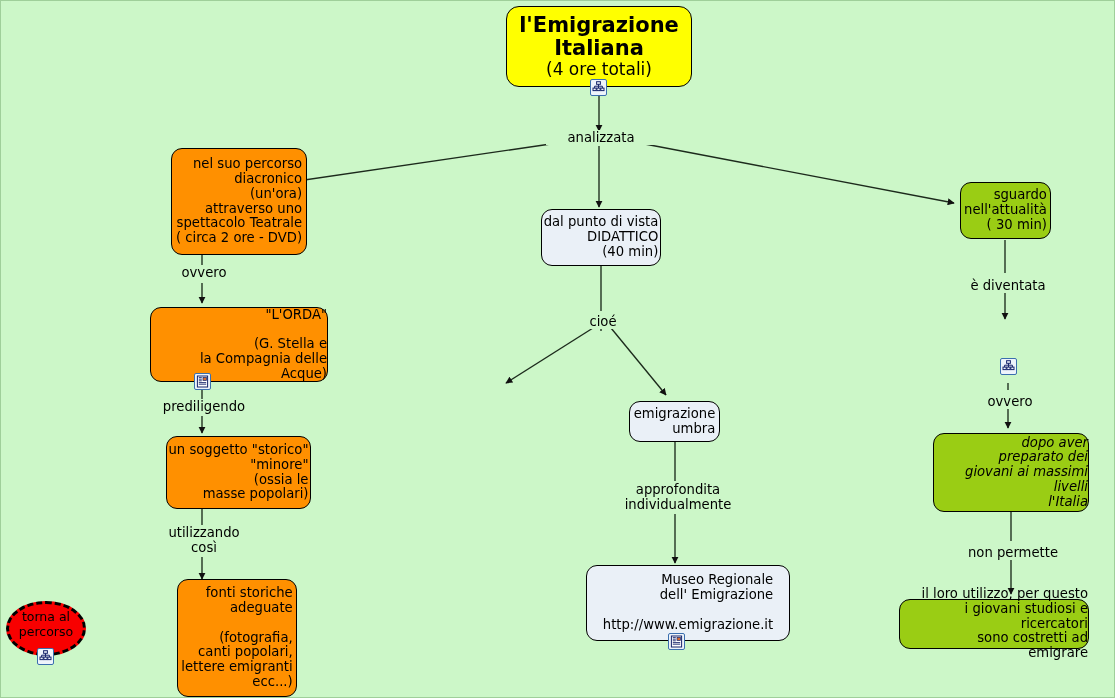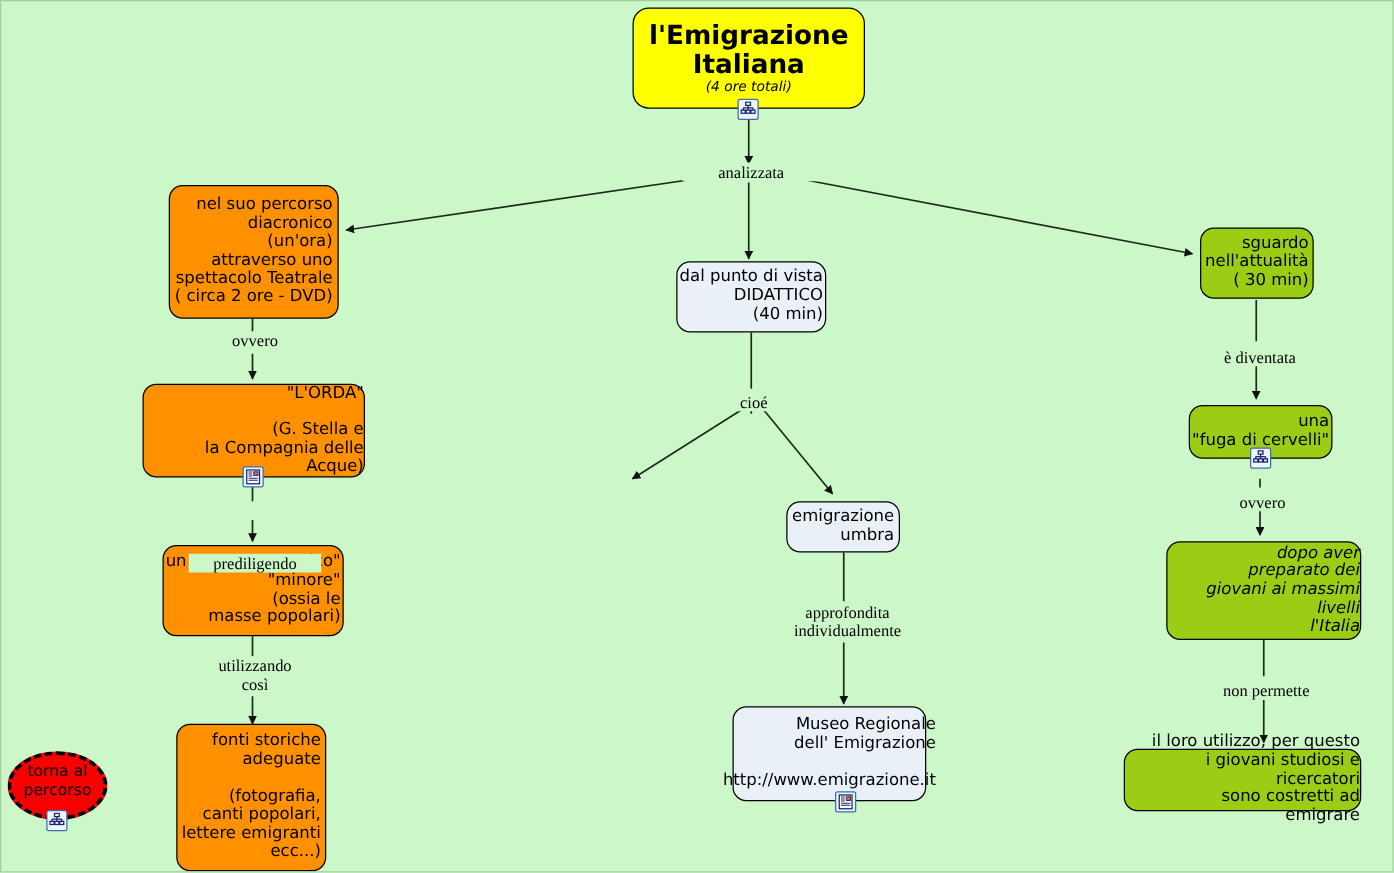--- a/index.html
+++ b/index.html
@@ -42,27 +42,27 @@
     z-index: 3;
   }
   .node-title {
     background: #ffff00;
     font-size: 21px;
     font-weight: bold;
     border-radius: 13px;
     line-height: 1.1;
   }
   .node-title .sub {
-    font-size: 11px;
+    font-size: 17px;
     font-weight: normal;
-    font-style: italic;
   }
   .node-orange {
     background: #ff9000;
     font-size: 13.2px;
+    margin-left: 36px;
   }
   .node-plain {
     background: #eaf0f7;
     font-size: 13.2px;
   }
   .node-green {
     background: #9acd14;
     font-size: 13.2px;
   }
   .ellipse-note {
@@ -101,21 +101,20 @@
   .edge-label {
     position: absolute;
     text-align: center;
     font-size: 13.2px;
     color: #000000;
     background: #ccf7c8;
     line-height: 1.15;
     white-space: pre-line;
     z-index: 4;
     padding: 0 2px;
-    font-family: Liberation Serif, serif;
   }
   .icon-badge {
     position: absolute;
     width: 17px;
     height: 17px;
     z-index: 6;
     background: #eef4fb;
     border: 1px solid #3a6fae;
     border-radius: 2px;
     box-sizing: border-box;
@@ -205,21 +204,21 @@
 la Compagnia delle Acque)</span>
   </div>
   <div class="icon-badge" style="left:193px; top:372px;">
     <svg width="13" height="13" viewBox="0 0 13 13">
       <rect x="1.4" y="1" width="10.2" height="11" fill="#ffffff" stroke="#16246b" stroke-width="1"></rect>
       <rect x="7" y="2.4" width="3.4" height="3" fill="#d86a2c" stroke="#16246b" stroke-width="0.7"></rect>
       <path d="M2.8 2.6 H5.8 M2.8 4.2 H5.8 M2.8 5.8 H5.8 M2.8 7.6 H10.2 M2.8 9.2 H10.2" stroke="#16246b" stroke-width="0.9"></path>
     </svg>
   </div>
 
-  <div class="edge-label" style="left:150px; top:398px; width:102px;margin-top:44px;">prediligendo</div>
+  <div class="edge-label" style="left:150px; top:398px; width:102px;">prediligendo</div>
 
   <div class="node node-orange" style="left:129px; top:435px; width:145px; height:73px;">
     <span>un soggetto "storico"
 "minore"
 (ossia le
 masse popolari)</span>
   </div>
 
   <div class="edge-label" style="left:150px; top:524px; width:102px;">utilizzando
 così</div>
@@ -244,21 +243,21 @@
 
 
   <div class="node node-plain" style="left:628px; top:400px; width:91px; height:41px;">
     <span>emigrazione
 umbra</span>
   </div>
 
   <div class="edge-label" style="left:611px; top:481px; width:128px;">approfondita
 individualmente</div>
 
-  <div class="node node-plain" style="left:585px; top:564px; width:155px; height:76px;">
+  <div class="node node-plain" style="left:585px; top:564px; width:204px; height:76px;">
     <span>Museo Regionale
 dell' Emigrazione
 
 http://www.emigrazione.it</span>
   </div>
   <div class="icon-badge" style="left:667px; top:632px;">
     <svg width="13" height="13" viewBox="0 0 13 13">
       <rect x="1.4" y="1" width="10.2" height="11" fill="#ffffff" stroke="#16246b" stroke-width="1"></rect>
       <rect x="7" y="2.4" width="3.4" height="3" fill="#d86a2c" stroke="#16246b" stroke-width="0.7"></rect>
       <path d="M2.8 2.6 H5.8 M2.8 4.2 H5.8 M2.8 5.8 H5.8 M2.8 7.6 H10.2 M2.8 9.2 H10.2" stroke="#16246b" stroke-width="0.9"></path>
@@ -266,24 +265,20 @@
   </div>
 
   <div class="node node-green" style="left:959px; top:181px; width:91px; height:57px;">
     <span>sguardo
 nell'attualità
 ( 30 min)</span>
   </div>
 
   <div class="edge-label" style="left:955px; top:277px; width:100px;">è diventata</div>
 
-  <div class="node node-green" style="left:950px; top:323px; width:115px; height:43px;">
-    <span>una
-"fuga di cervelli"</span>
-  </div>
   <div class="icon-badge" style="left:999px; top:357px;">
     <svg width="13" height="13" viewBox="0 0 13 13">
       <rect x="4.6" y="0.7" width="3.8" height="2.6" fill="none" stroke="#16246b" stroke-width="1"></rect>
       <path d="M6.5 3.3 L6.5 5.2 M2.6 5.2 L10.4 5.2 M2.6 5.2 L2.6 7.1 M6.5 5.2 L6.5 7.1 M10.4 5.2 L10.4 7.1" stroke="#16246b" stroke-width="1" fill="none"></path>
       <rect x="1" y="7.1" width="3.2" height="2.5" fill="none" stroke="#16246b" stroke-width="1"></rect>
       <rect x="4.9" y="7.1" width="3.2" height="2.5" fill="none" stroke="#16246b" stroke-width="1"></rect>
       <rect x="8.8" y="7.1" width="3.2" height="2.5" fill="none" stroke="#16246b" stroke-width="1"></rect>
     </svg>
   </div>
 

